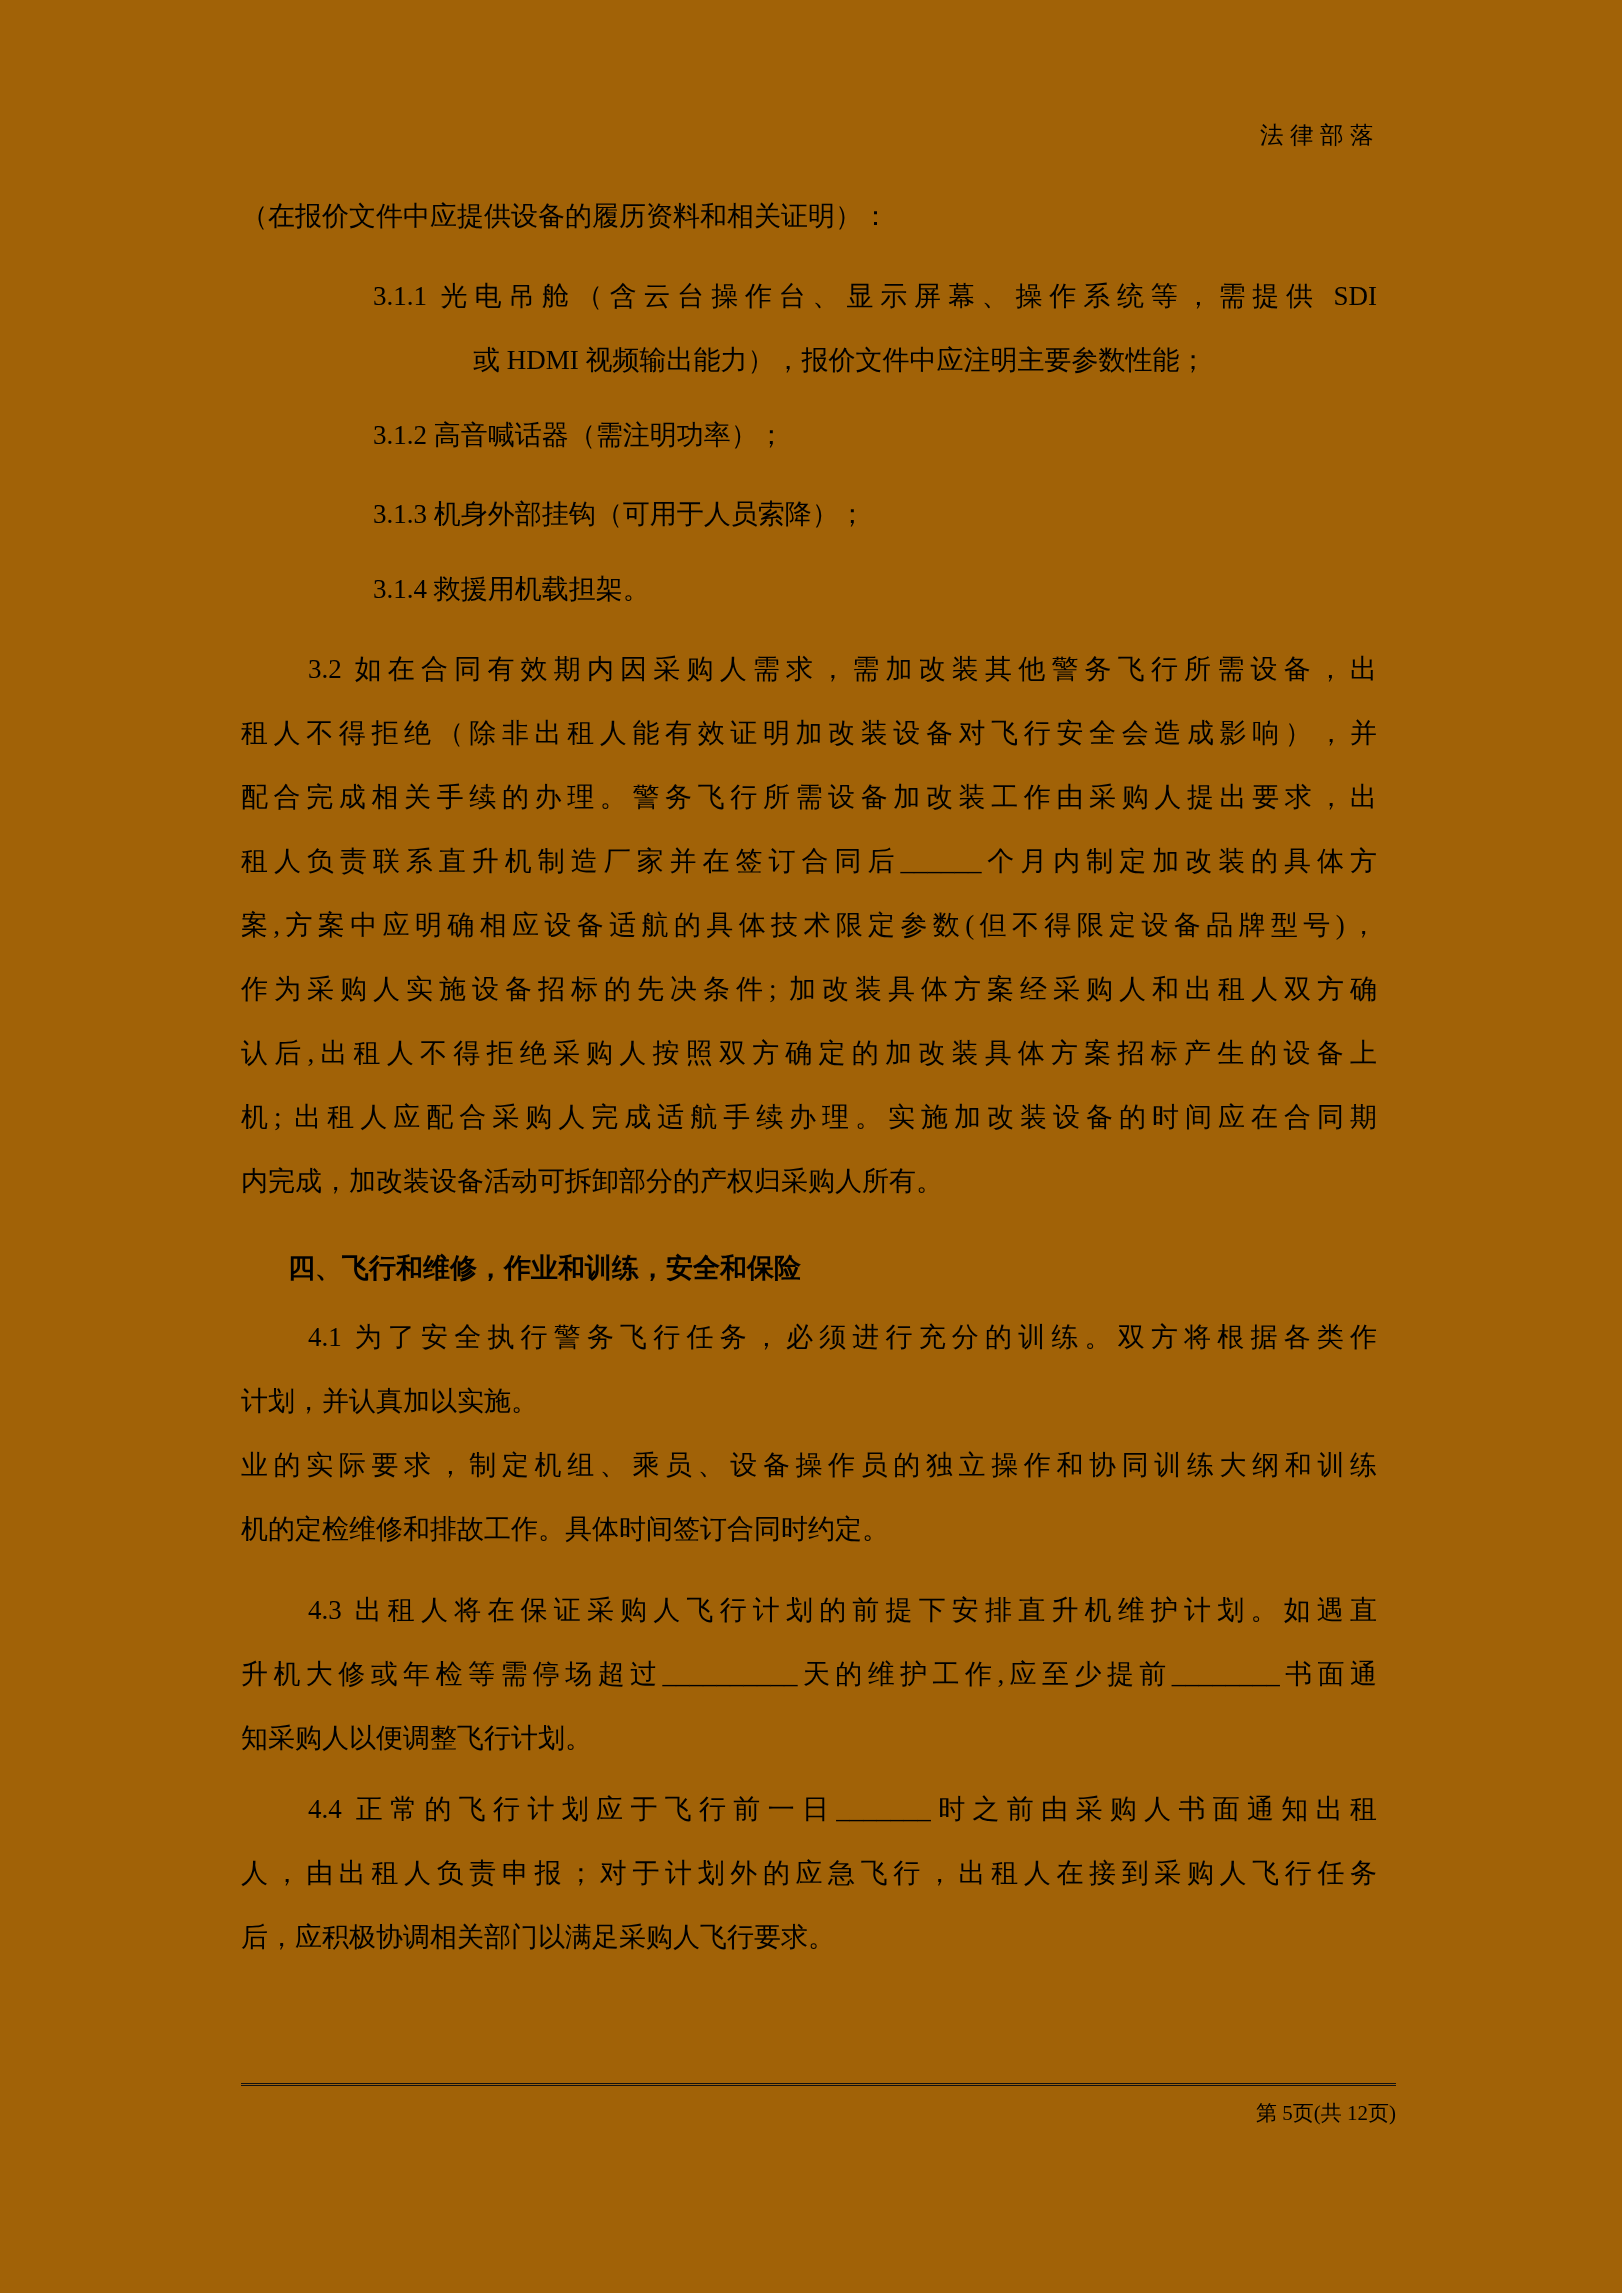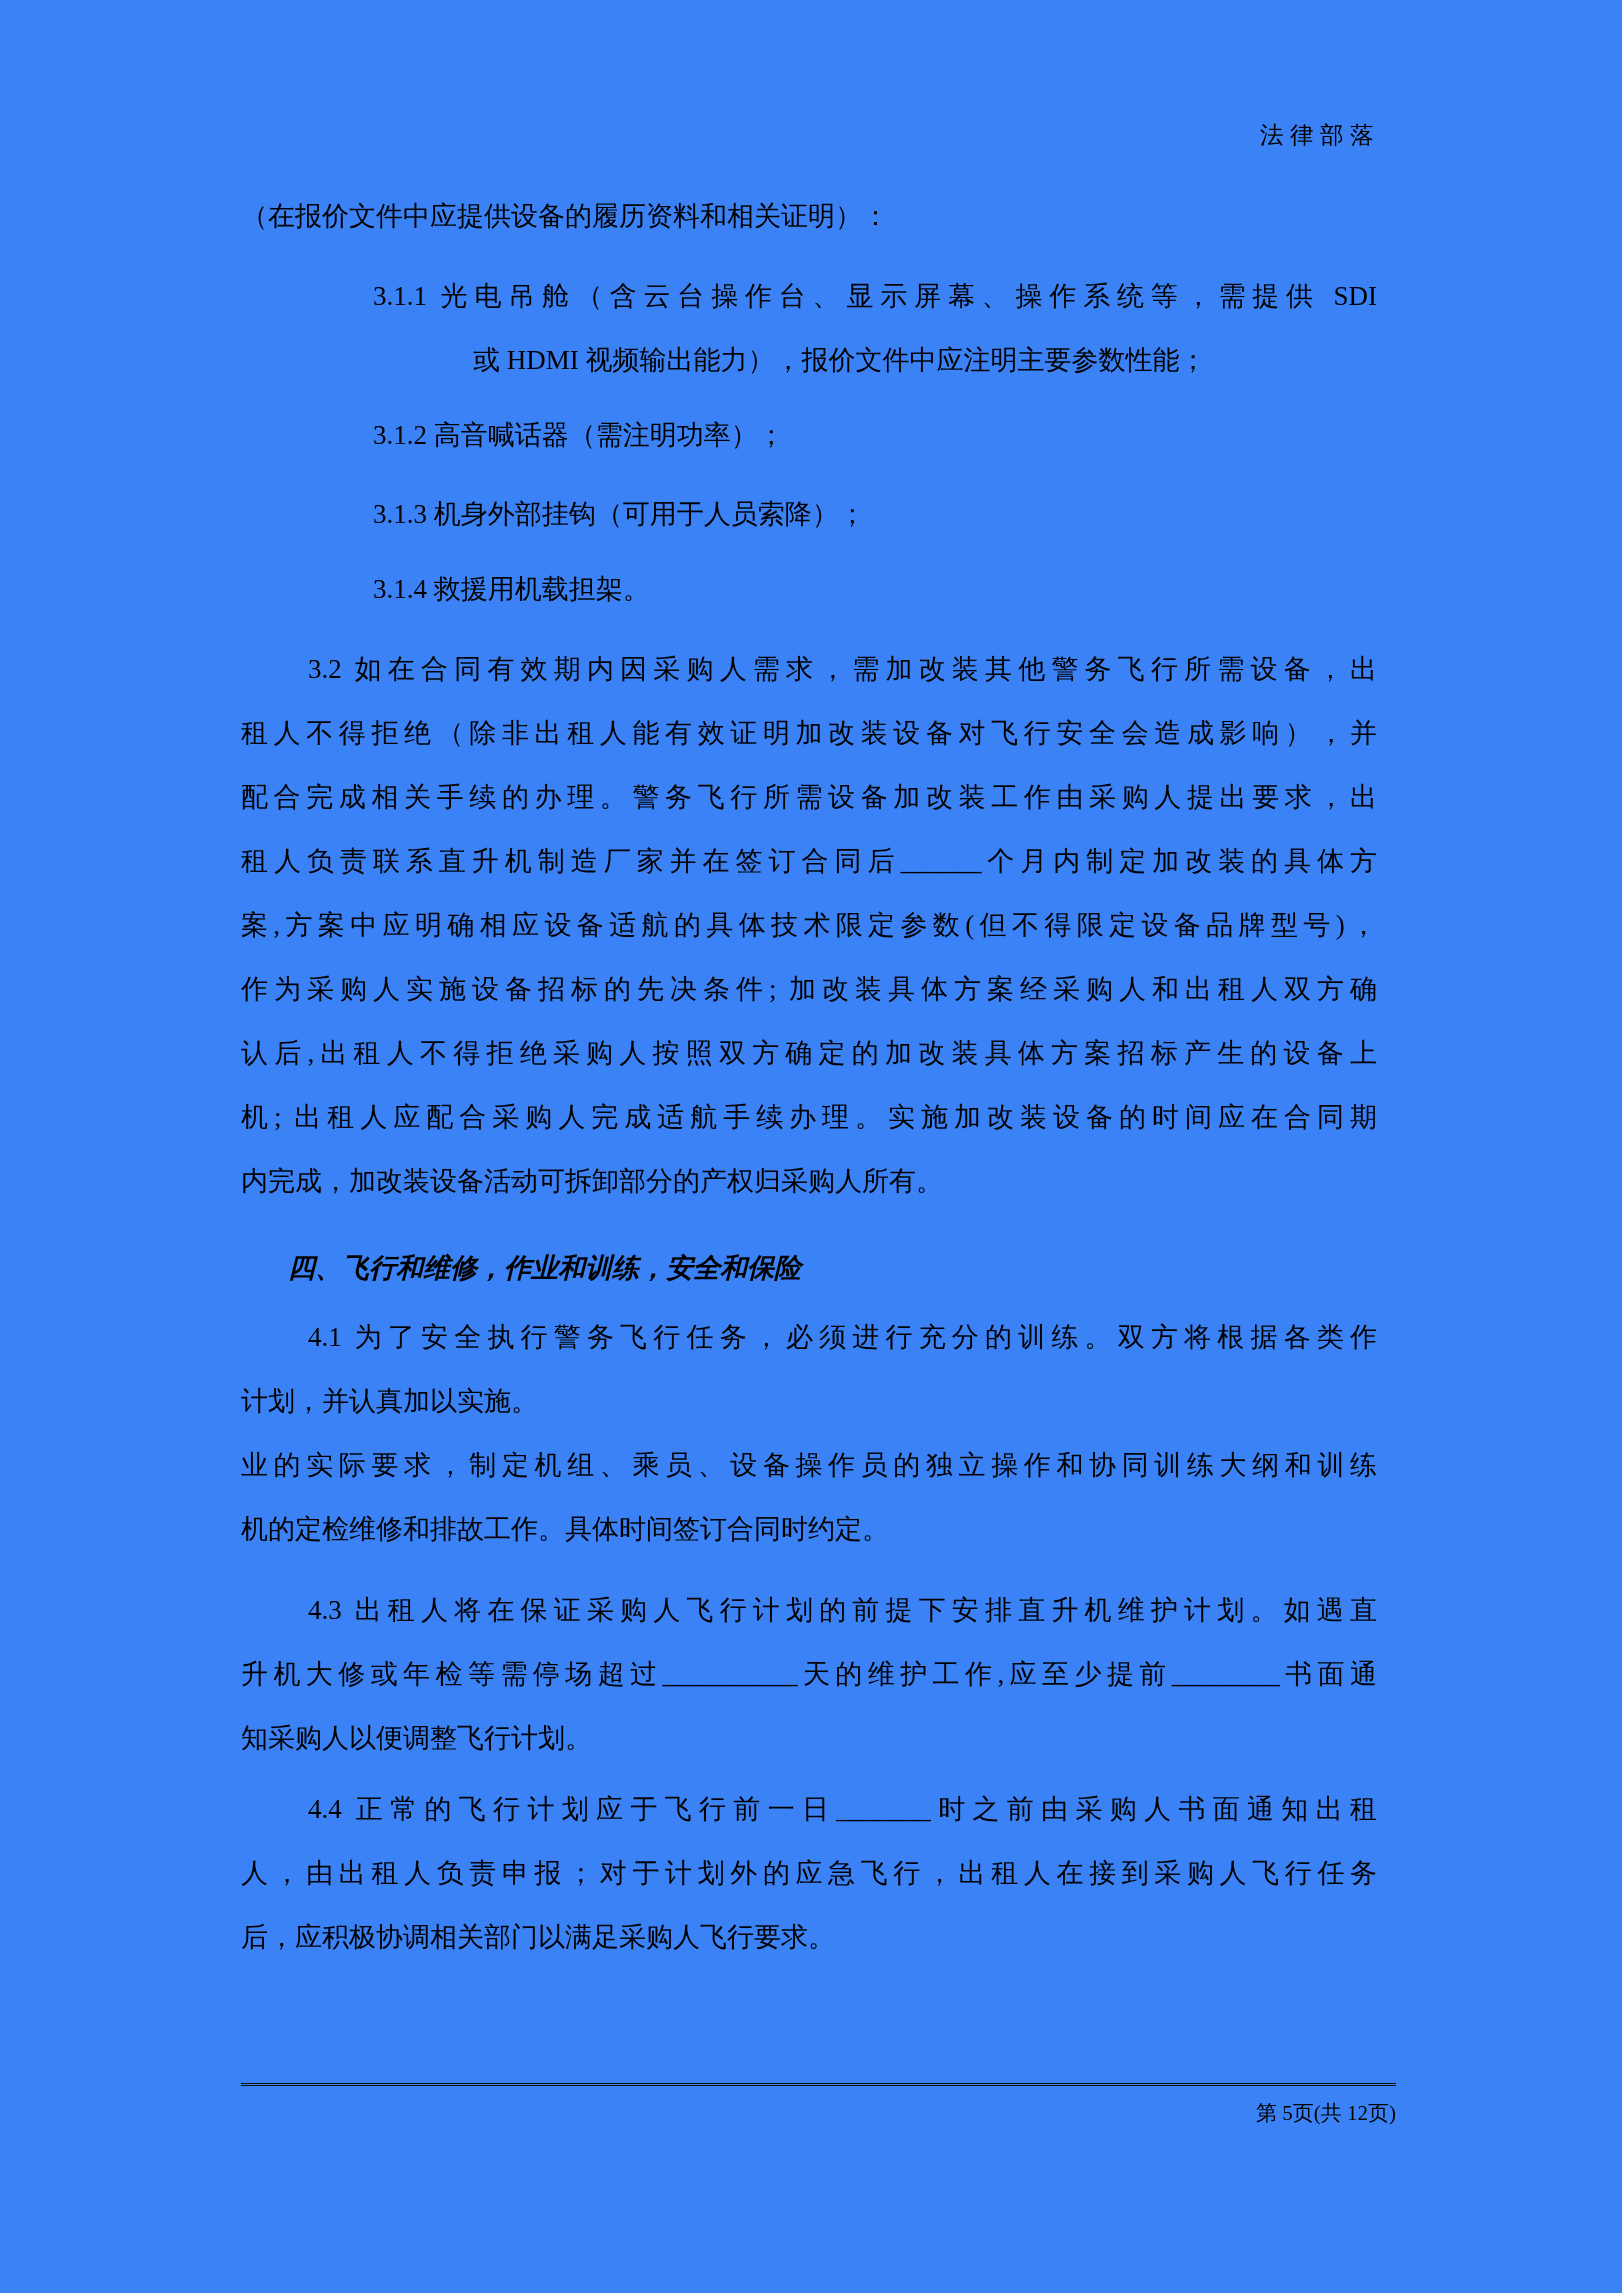--- a/index.html
+++ b/index.html
@@ -1,19 +1,19 @@
 <!DOCTYPE html>
 <html style="font-size:14.5px"><head>
 <meta charset="utf-8">
 <style>
   html,body { margin:0; padding:0; background:#ffffff; }
   .page {
     position:relative;
     width:1623px; height:2294px;
-    background:#3b82f6;
+    background:#a16207;
     color:#000;
     font-family:"Liberation Serif","DejaVu Serif",serif;
     overflow:hidden;
   }
   .brand {
     position:absolute;
     top:119px; right:243px;
     font-size:23.6px;
     letter-spacing:6.4px;
     white-space:nowrap;
@@ -27,21 +27,21 @@
   }
   .ln { white-space:nowrap; }
   .j {
     white-space:normal;
     text-align:justify;
     text-align-last:justify;
   }
   .ind-item  { padding-left:132px; }
   .ind-cont  { padding-left:232px; }
   .ind-para  { padding-left:67px; }
-  .ind-head  { padding-left:47px;font-style:italic; }
+  .ind-head  { padding-left:47px; }
   .head {
     font-family:"Liberation Sans","DejaVu Sans",sans-serif;
     font-weight:bold;
     font-size:27px;
   }
   .mt18 { margin-top:16.4px; }
   .mt12 { margin-top:11px; }
   .mt16 { margin-top:14.5px; }
   .mt25 { margin-top:23px; }
   .mt5  { margin-top:4.5px; }

